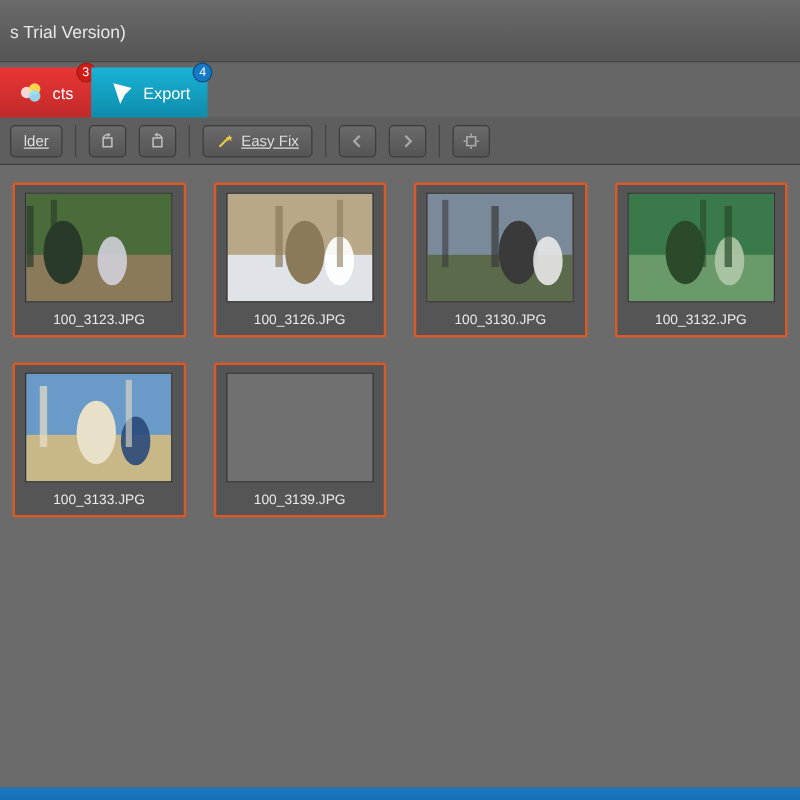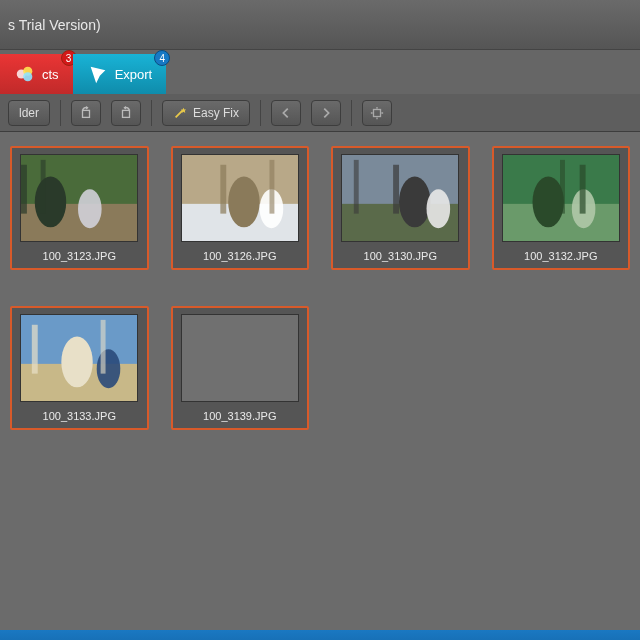--- a/index.html
+++ b/index.html
@@ -50,20 +50,21 @@
   .badge-blue { background: #1779c4; border:1px solid #0a4d80; }
 
   .toolbar {
     height: 38px;
     display: flex;
     align-items: center;
     gap: 10px;
     padding: 0 8px;
     background: #5e5e5e;
     border-bottom: 1px solid #3d3d3d;
+    text-decoration: underline;
   }
   .btn {
     height: 26px;
     border: 1px solid #3d3d3d;
     border-radius: 4px;
     background: linear-gradient(#6a6a6a, #555);
     color: #ddd;
     font-size: 12px;
     display: flex;
     align-items: center;
@@ -77,21 +78,21 @@
 
   .gallery {
     background: #6b6b6b;
     padding: 14px 10px;
     height: 498px;
     overflow: hidden;
   }
   .grid {
     display: grid;
     grid-template-columns: repeat(4, 1fr);
-    gap: 36px 22px;
+    gap: 20px 22px;
   }
   .thumb {
     border: 2px solid #d85a2a;
     border-radius: 2px;
     padding: 6px;
     background: #555;
     display: flex;
     flex-direction: column;
     align-items: center;
     cursor: pointer;

